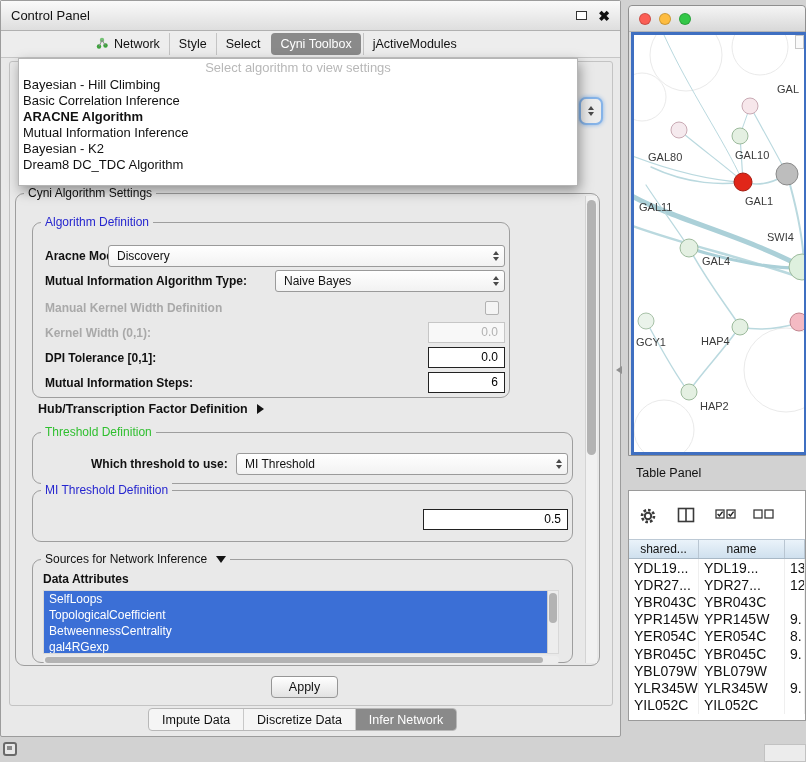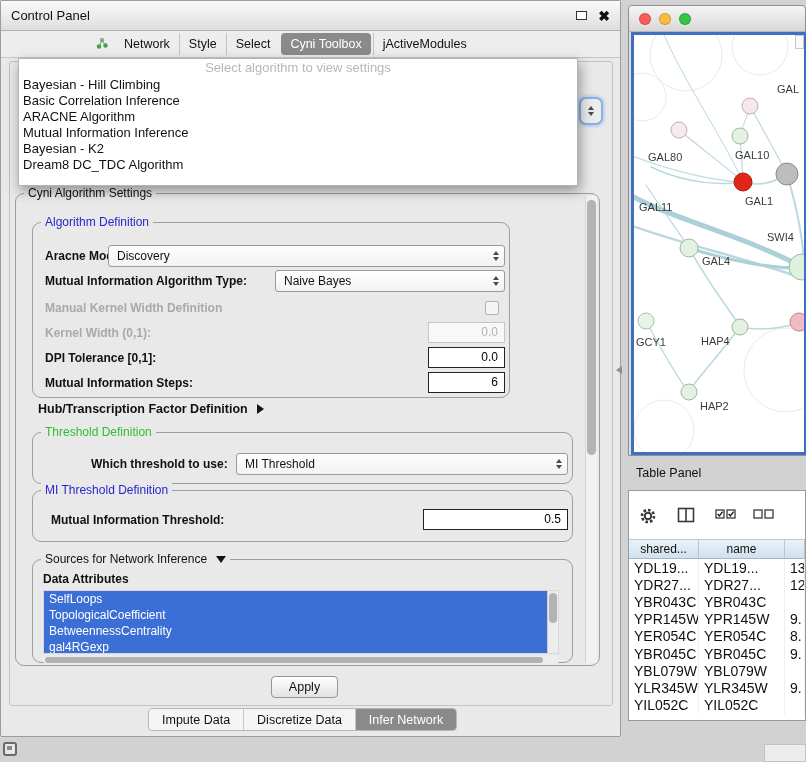--- a/index.html
+++ b/index.html
@@ -9,34 +9,34 @@
   #cp-window{position:absolute;left:0;top:0;width:621px;height:737px;background:#e9e9e9;
     border:1px solid #9c9c9c;border-radius:2px}
   #cp-titlebar{position:absolute;left:0;top:0;right:0;height:30px;
     background:linear-gradient(#fafafa,#dedede);border-bottom:1px solid #b0b0b0;
     display:flex;align-items:center;padding:0 10px;font-size:13px}
   #cp-title{flex:1}
   .float-glyph{width:11px;height:9px;border:1.5px solid #333;display:inline-block;margin-right:11px;background:#fff}
   .close-glyph{font-size:14px;font-weight:bold;color:#111;line-height:14px}
   #cp-tabbar{position:absolute;left:0;top:30px;right:0;height:27px;display:flex;align-items:center;
     padding-left:86px;font-size:12.5px;background:#ededed;border-bottom:1px solid #c6c6c6}
-  .cp-tab{display:flex;align-items:center;gap:16px;padding:4px 9px;border-radius:4px;white-space:nowrap}
+  .cp-tab{display:flex;align-items:center;gap:6px;padding:4px 9px;border-radius:4px;white-space:nowrap}
   .cp-tab:not(.sel):not(:first-child){border-left:1px solid #c4c4c4;border-radius:0}
   .cp-tab.sel{background:var(--sel-tab,#8a8a8a);color:#fff;margin:0 2px}
   #cp-inner{position:absolute;left:8px;top:60px;width:604px;height:645px;border:1px solid #c3c3c3;border-radius:3px}
   
   #combo-focus{position:absolute;left:578px;top:96px;width:24px;height:28px;border:2px solid #85b3e8;
     box-shadow:0 0 4px #85b3e8;border-radius:7px;background:#ececec;display:flex;flex-direction:column;
     align-items:center;justify-content:center;gap:2px;z-index:5}
   
   #algo-popup{position:absolute;left:17px;top:57px;width:560px;background:#fff;border:1px solid #b5b5b5;
     box-shadow:2px 5px 12px rgba(0,0,0,.38);padding-bottom:12px;z-index:20;font-size:13px}
   .algo-placeholder{color:#b8b8b8;text-align:center;height:18px;line-height:18px}
   .algo-item{height:16px;line-height:16px;padding-left:4px}
-  .algo-item.sel{font-weight:normal}
+  .algo-item.sel{font-weight:bold}
   
   .groupbox{position:absolute;border:1px solid #9e9e9e;border-radius:9px}
   .legend{position:absolute;top:-8px;left:8px;background:#e9e9e9;padding:0 4px;font-size:12px;line-height:15px;white-space:nowrap}
   .legend.blue{color:var(--title-blue,#2626cf)}
   .legend.green{color:var(--title-green,#2fbf2f)}
   #settings-group{left:14px;top:192px;width:585px;height:473px}
   #settings-vscroll{position:absolute;top:2px;right:2px;bottom:2px;width:12px;background:#f1f1f1;border-left:1px solid #d4d4d4}
   #settings-vthumb{position:absolute;top:4px;left:1px;width:9px;height:255px;background:#b3b3b3;border-radius:5px}
   #algo-group{left:16px;top:28px;width:478px;height:176px}
   .crow{position:absolute;left:0;right:0;height:22px}
@@ -222,21 +222,20 @@
               <span class="tri-up"></span>
               <span class="tri-down"></span>
             </span>
         </div>
       </div>
     </div>
 
     <div id="mith-group" class="groupbox">
       <span class="legend blue">MI Threshold Definition</span>
       <div class="crow" id="row-mith">
-        <span class="flabel" style="left:18px">Mutual Information Threshold:</span>
         <div class="tfield en" style="left:390px;right:4px">0.5</div>
       </div>
     </div>
 
     <div id="sources-group" class="groupbox">
       <span class="legend">
         <span>Sources for Network Inference</span>
         <span class="tri-down-lg"></span>
       </span>
       <span id="sources-subtitle">Data Attributes</span>

